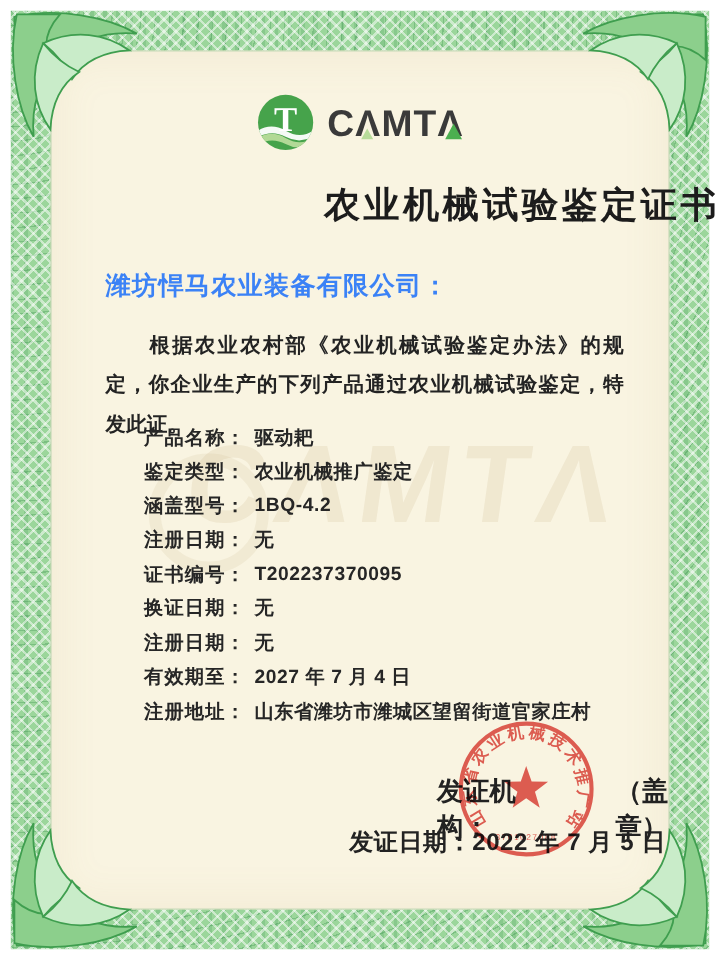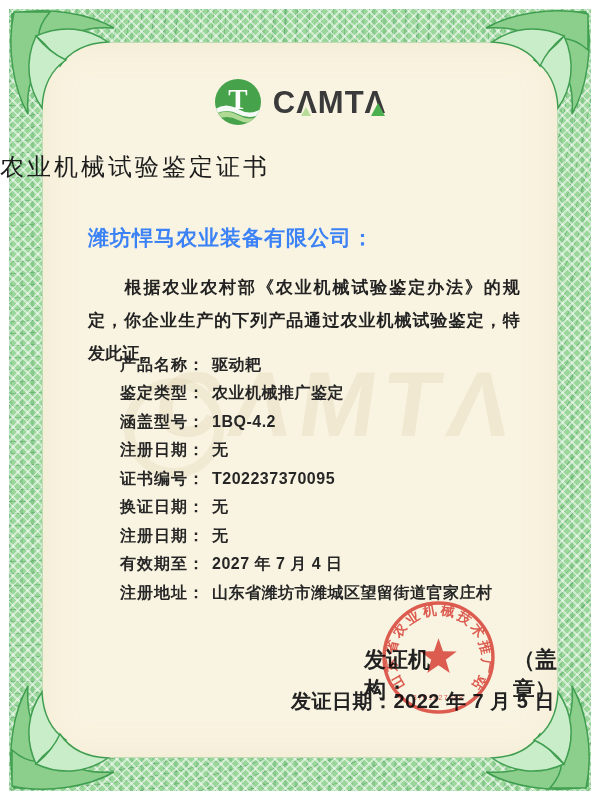--- a/index.html
+++ b/index.html
@@ -55,22 +55,22 @@
   .tri { position:absolute; width:0; height:0; }
   .tri-light { left:50%; transform:translateX(-60%); bottom:2px;
     border-left:5px solid transparent; border-right:5px solid transparent;
     border-bottom:9px solid #b7dc9a; }
   .tri-green { right:1px; bottom:2px;
     border-left:7px solid transparent; border-right:7px solid transparent;
     border-bottom:13px solid #4caf50; }
 
   .title {
     position:absolute; top:151px; left:0; right:0; z-index:2;
-    text-align:left; font-family:"Liberation Serif","DejaVu Serif",serif;
-    font-weight:400; font-size:24px; letter-spacing:3px; color:#1c1c1c;
+    text-align:right; font-family:"Liberation Serif","DejaVu Serif",serif;
+    font-weight:700; font-size:30px; letter-spacing:3px; color:#1c1c1c;
   }
 
   
   .addressee {
     position:absolute; left:88px; top:224px; z-index:2;
     font-size:21px; font-weight:700; color:#3b82f6; letter-spacing:1px;
   }
   .body-para {
     position:absolute; left:88px; top:271px; width:432px; z-index:2;
     font-size:17px; line-height:33px; font-weight:600; color:#232323;

